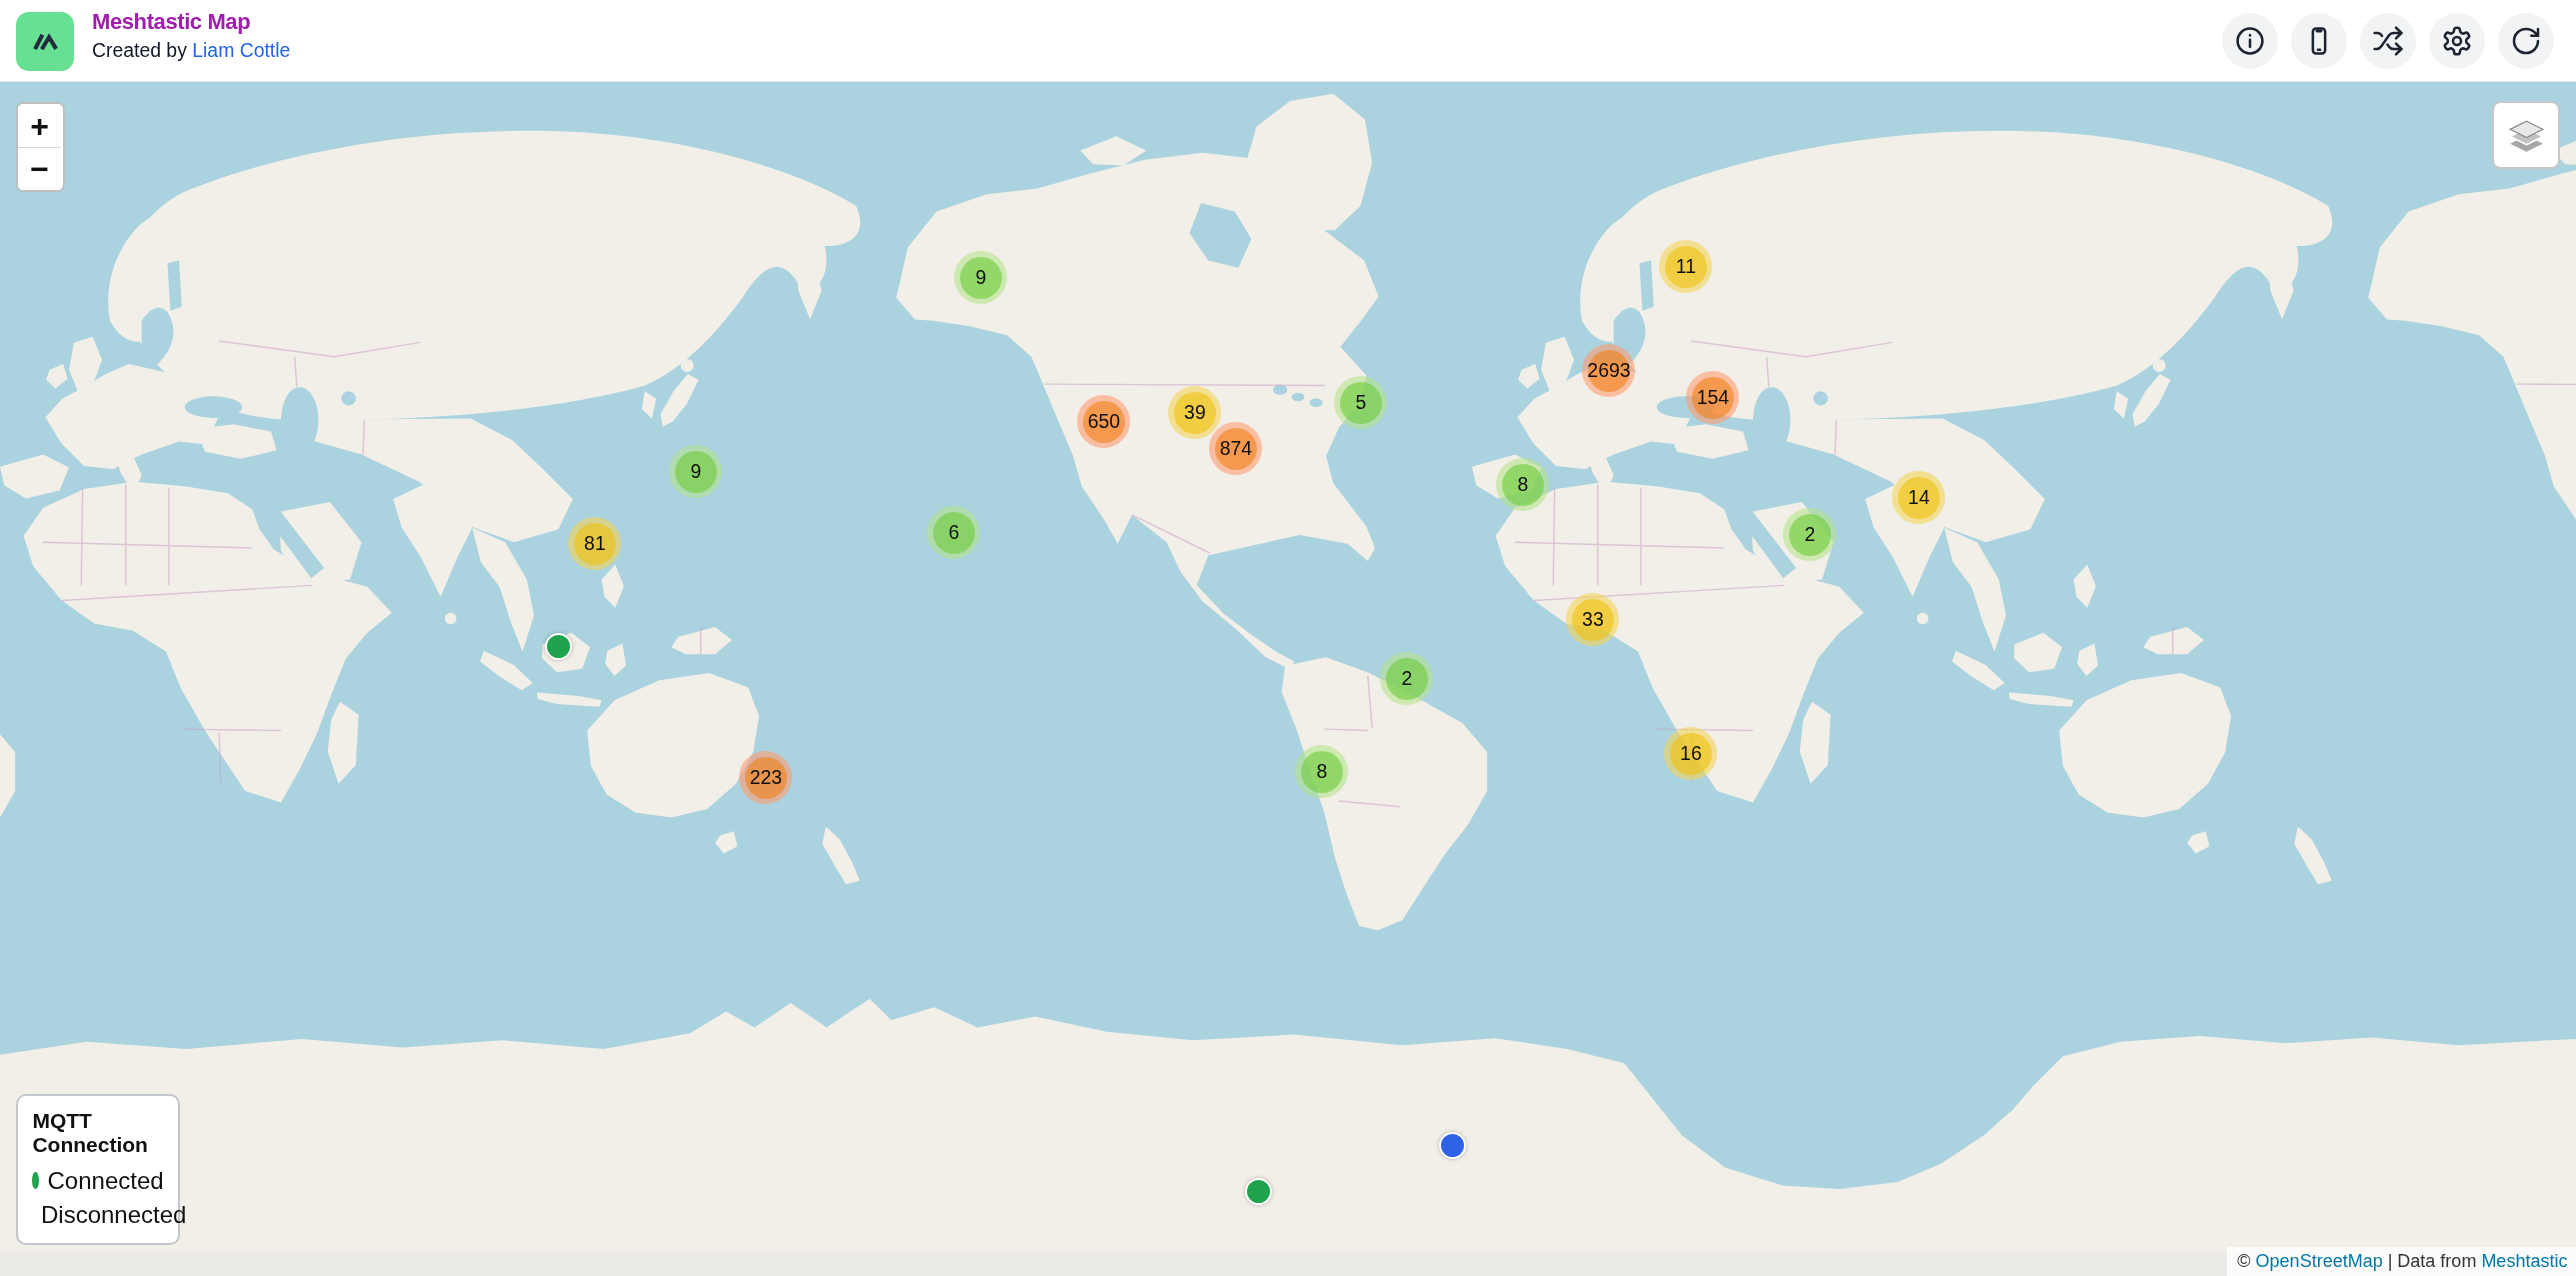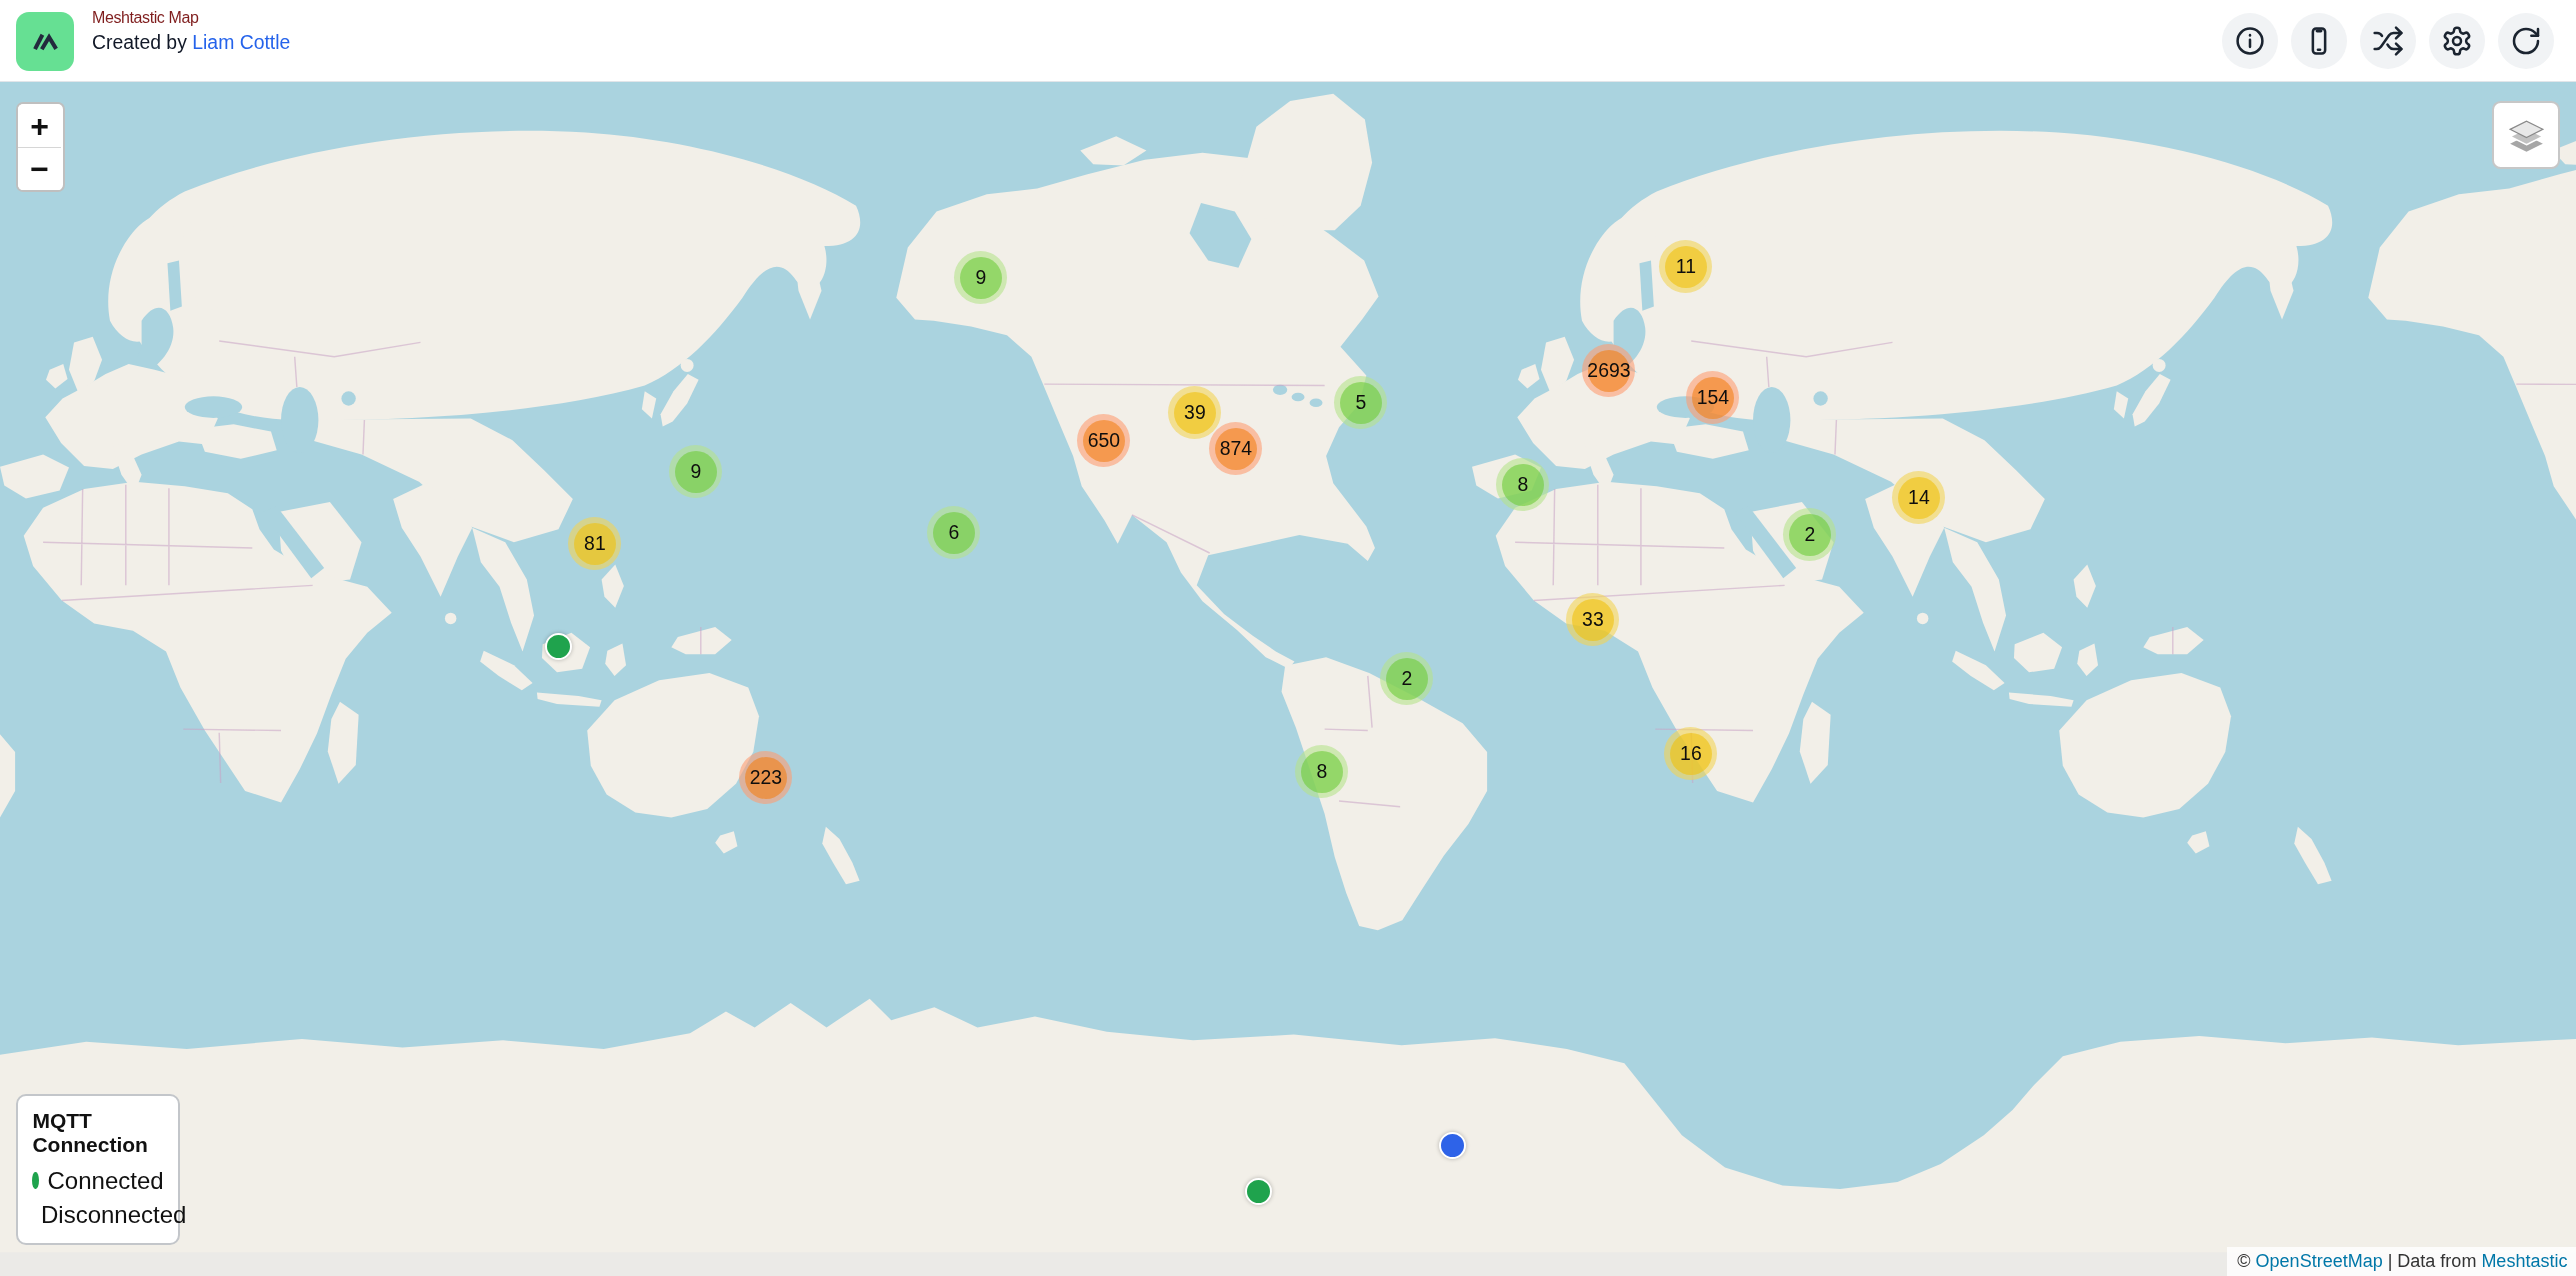--- a/index.html
+++ b/index.html
@@ -7,21 +7,21 @@
     font-family:"Liberation Sans", sans-serif; background:#fff; }
 
   
   .header { position:absolute; left:0; top:0; width:2576px; height:82px;
     background:#ffffff; border-bottom:1.4px solid #e2e5e9; z-index:50; }
   .logo { position:absolute; left:16px; top:11.5px; width:58px; height:59px;
     border-radius:13px; background:var(--logo-bg); display:flex;
     align-items:center; justify-content:center; }
   .logo svg { width:37px; height:37px; }
   .title-block { position:absolute; left:92px; top:8.6px; }
-  .app-title { font-size:16px; font-weight:400; color:#7f1d1d; letter-spacing:-0.4px; }
+  .app-title { font-size:22px; font-weight:700; color:#a21caf; letter-spacing:-0.4px; }
   .app-subtitle { font-size:19.4px; color:#111827; margin-top:4.3px; }
   .app-subtitle a { color:var(--accent-link); text-decoration:none; }
   .search { position:absolute; left:316px; top:10px; width:1885px; height:60px;
     border:1.4px solid #d7dade; border-radius:14.4px; background:#f8f9fa;
     font-size:24.4px; color:#374151; padding:0 24.4px; outline:none; }
   .search::placeholder { color:#7a8391; }
   .toolbar { position:absolute; right:21.6px; top:13px; display:flex; gap:13px; }
   .icon-btn { width:56px; height:56px; border-radius:50%; background:#f1f3f5;
     border:none; display:flex; align-items:center; justify-content:center; cursor:pointer; }
   .icon-btn svg { width:32px; height:32px; stroke:#1b2430; fill:none;
@@ -231,21 +231,21 @@
     </svg>
   </div>
 
   <div id="overlay-layer">
       <div class="cluster small" style="left: 981px; top: 196px;">
         <div class="inner">9</div>
       </div>
       <div class="cluster medium" style="left: 1195px; top: 331px;">
         <div class="inner">39</div>
       </div>
-      <div class="cluster large" style="left: 1104px; top: 359px;">
+      <div class="cluster large" style="left: 1104px; top: 340px;">
         <div class="inner">650</div>
       </div>
       <div class="cluster large" style="left: 1236px; top: 367px;">
         <div class="inner">874</div>
       </div>
       <div class="cluster small" style="left: 1361px; top: 321px;">
         <div class="inner">5</div>
       </div>
       <div class="cluster large" style="left: 1609px; top: 289px;">
         <div class="inner">2693</div>

